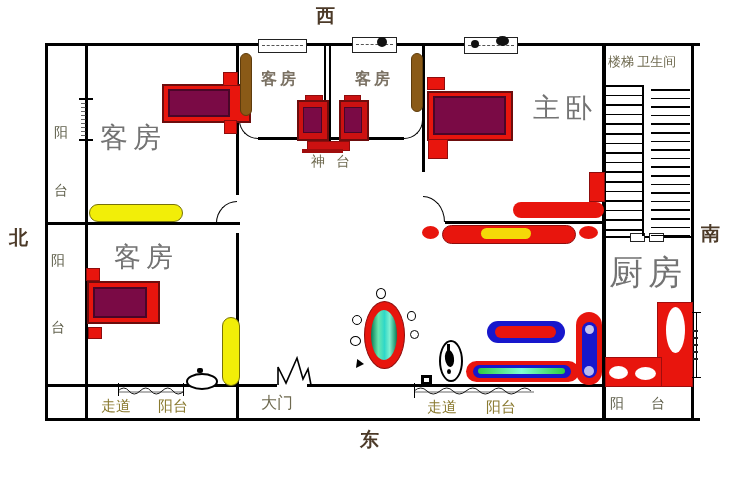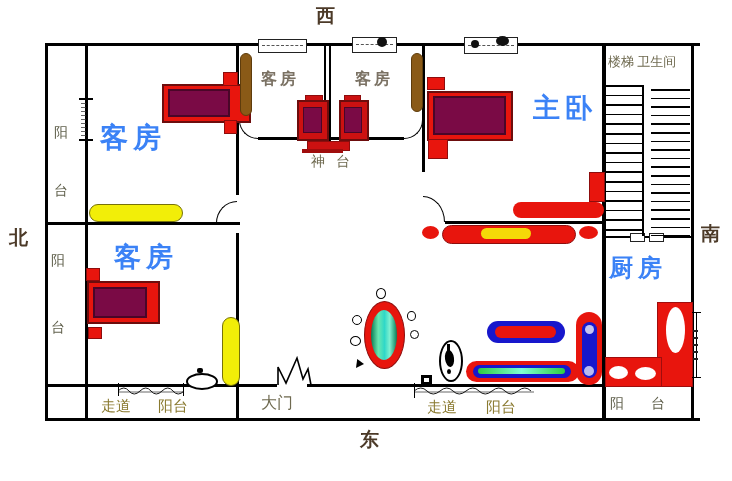--- a/index.html
+++ b/index.html
@@ -1,20 +1,20 @@
 <!DOCTYPE html>
 <html><head>
 <meta charset="utf-8">
 <style>
   html,body{margin:0;padding:0;background:#fff;}
   .plan{position:relative;width:732px;height:481px;background:#ffffff;overflow:hidden;
         font-family:"Liberation Serif","DejaVu Sans",serif;}
   .abs{position:absolute;}
   .wall{position:absolute;background:#000;}
-  .big-label{position:absolute;color:#3b82f6;font-weight:bold;font-size:27px;
+  .big-label{position:absolute;color:#737373;font-weight:normal;font-size:27px;
              letter-spacing:5px;white-space:nowrap;line-height:1;}
   .mid-label{position:absolute;color:#7b7264;font-weight:bold;font-size:16px;
              letter-spacing:3px;white-space:nowrap;line-height:1;}
   .small-label{position:absolute;color:#6f6a50;font-size:15px;white-space:nowrap;line-height:1;}
   .olive{color:#8a7a30;}
   .compass{position:absolute;color:#4c3a28;font-size:19px;font-weight:bold;line-height:1;}
   .vtext{position:absolute;display:flex;flex-direction:column;justify-content:space-between;
          align-items:center;color:#62624e;font-size:14px;}
   .red{background:#e8150d;}
   .bedframe{position:absolute;background:#e8150d;border:2px solid #6d0d0d;}
@@ -167,21 +167,21 @@
   <div class="abs" style="left:585px;top:325px;width:9px;height:9px;background:rgba(255,255,255,.75);border-radius:50%;"></div>
   <div class="abs" style="left:584px;top:366px;width:10px;height:10px;background:rgba(255,255,255,.7);border-radius:50%;"></div>
 
   <div class="abs" style="left:439px;top:340px;width:20px;height:38px;border:2.6px solid #000;border-radius:50%;background:#fff;"></div>
   <div class="abs" style="left:445px;top:350px;width:9px;height:17px;background:#000;border-radius:50%;transform:rotate(-8deg);"></div>
   <div class="abs" style="left:447px;top:344px;width:3px;height:7px;background:#000;"></div>
   <div class="abs" style="left:447px;top:369px;width:4px;height:5px;background:#000;border-radius:50%;"></div>
 
   <div class="abs" style="left:421px;top:375px;width:11px;height:10px;border:3px solid #000;background:#fff;box-sizing:border-box;"></div>
 
-  <div class="big-label" style="left:609px;top:256px;font-size:24px;">厨房</div>
+  <div class="big-label" style="left:609px;top:256px;font-size:34px;">厨房</div>
   <div class="abs red" style="left:657px;top:302px;width:34px;height:83px;border:1px solid #a00d0d;"></div>
   <div class="abs red" style="left:605px;top:357px;width:55px;height:28px;border:1px solid #a00d0d;"></div>
   <div class="whiteoval" style="left:666px;top:307px;width:19px;height:46px;"></div>
   <div class="whiteoval" style="left:609px;top:366px;width:19px;height:13px;"></div>
   <div class="whiteoval" style="left:635px;top:367px;width:21px;height:13px;"></div>
 
   <div class="vtext" style="left:610px;top:396px;width:55px;height:16px;flex-direction:row;">
     <span>阳</span>
     <span>台</span>
   </div>

